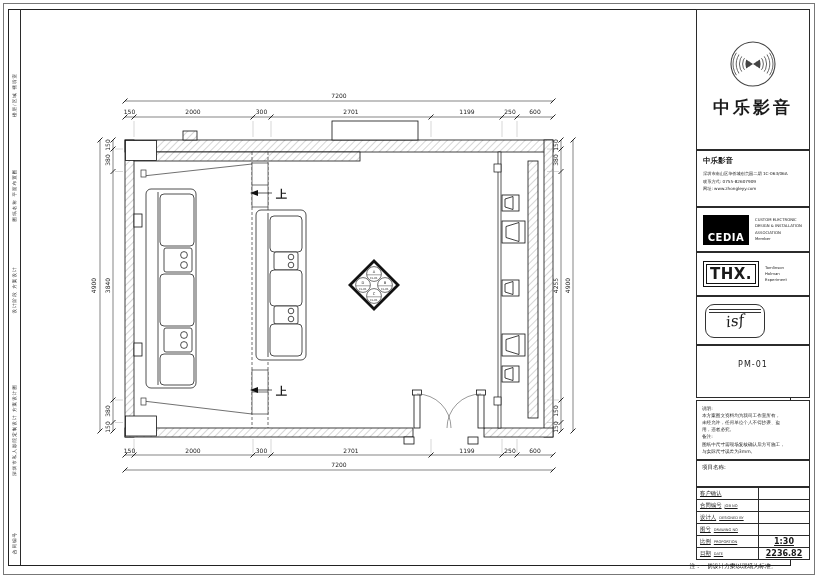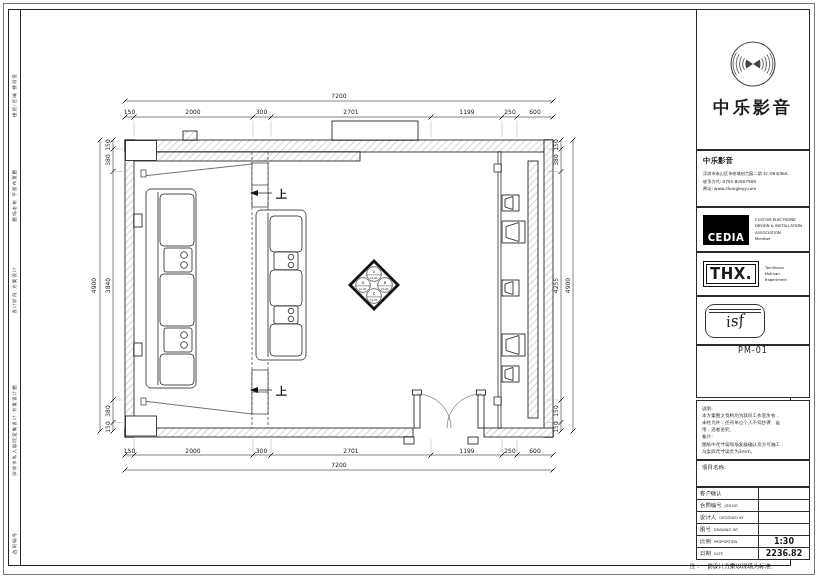--- a/index.html
+++ b/index.html
@@ -22,26 +22,26 @@
                justify-content:center;font-weight:bold;font-size:10px;letter-spacing:.5px;padding-bottom:2px;box-sizing:border-box;}
   .cert-lines{font-size:3.8px;line-height:1.6;color:#222;}
   .thx-box{top:252px;height:44px;}
   .thx-badge{width:54px;height:24px;border:1.6px solid #111;outline:1px solid #111;outline-offset:-4.5px;
              display:flex;align-items:center;justify-content:center;font-weight:bold;font-size:15px;letter-spacing:.5px;}
   .isf-box{top:296px;height:49px;display:flex;align-items:center;padding-left:8px;}
   .isf-badge{width:58px;height:32px;border:1px solid #333;border-radius:9px;position:relative;
              display:flex;align-items:center;justify-content:center;}
   .isf-badge .bar{position:absolute;left:3px;right:3px;height:0;border-top:0.8px solid #333;}
   .isf-text{font-family:"DejaVu Serif",serif;font-style:italic;font-size:15px;transform:rotate(-8deg);}
-  .pm-box{top:345px;height:53px;display:flex;align-items:flex-start;justify-content:center;padding-bottom:14px;box-sizing:border-box;}
+  .pm-box{top:345px;height:53px;display:flex;align-items:center;justify-content:center;padding-bottom:14px;box-sizing:border-box;}
   .pm-text{font-size:8px;letter-spacing:1px;}
   .notes-box{top:400px;height:60px;padding:4px 5px;font-size:4.6px;line-height:1.55;}
   .project-box{top:460px;height:27px;padding:3px 5px;font-size:5.5px;}
   .table-box{top:487px;height:73px;display:flex;flex-direction:column;}
-  .tb-row{display:flex;flex:1;border-bottom:0.8px solid #2b2b2b;align-items:center;}
+  .tb-row{display:flex;flex:1;border-bottom:0.8px solid #2b2b2b;align-items:center;text-decoration:underline;}
   .tb-row:last-child{border-bottom:none;}
   .tb-left{width:62px;align-self:stretch;display:flex;align-items:center;border-right:0.8px solid #2b2b2b;padding-left:3px;box-sizing:border-box;}
   .tb-label{font-size:5.4px;}
   .tb-en{font-size:3.6px;margin-left:3px;color:#333;}
   .tb-val{flex:1;text-align:center;font-size:8px;font-weight:600;}
   .footer-note{position:absolute;left:676px;top:562px;width:114px;text-align:center;font-size:5.8px;color:#111;}
   svg text{font-family:"DejaVu Sans",sans-serif;font-size:6px;fill:#1a1a1a;}
   svg .big{font-size:11px;font-weight:bold;}
   svg .tiny{font-size:3.6px;}
   svg .micro{font-size:2.6px;}

